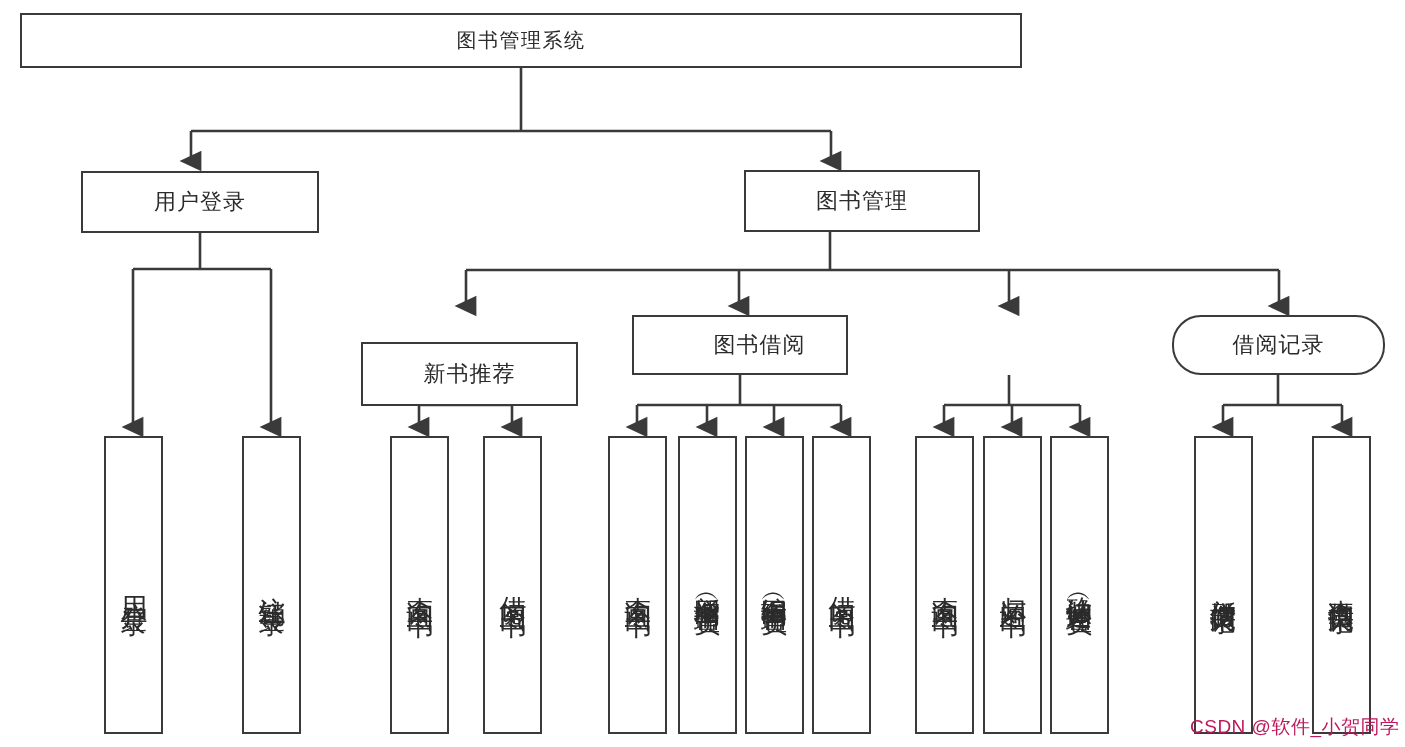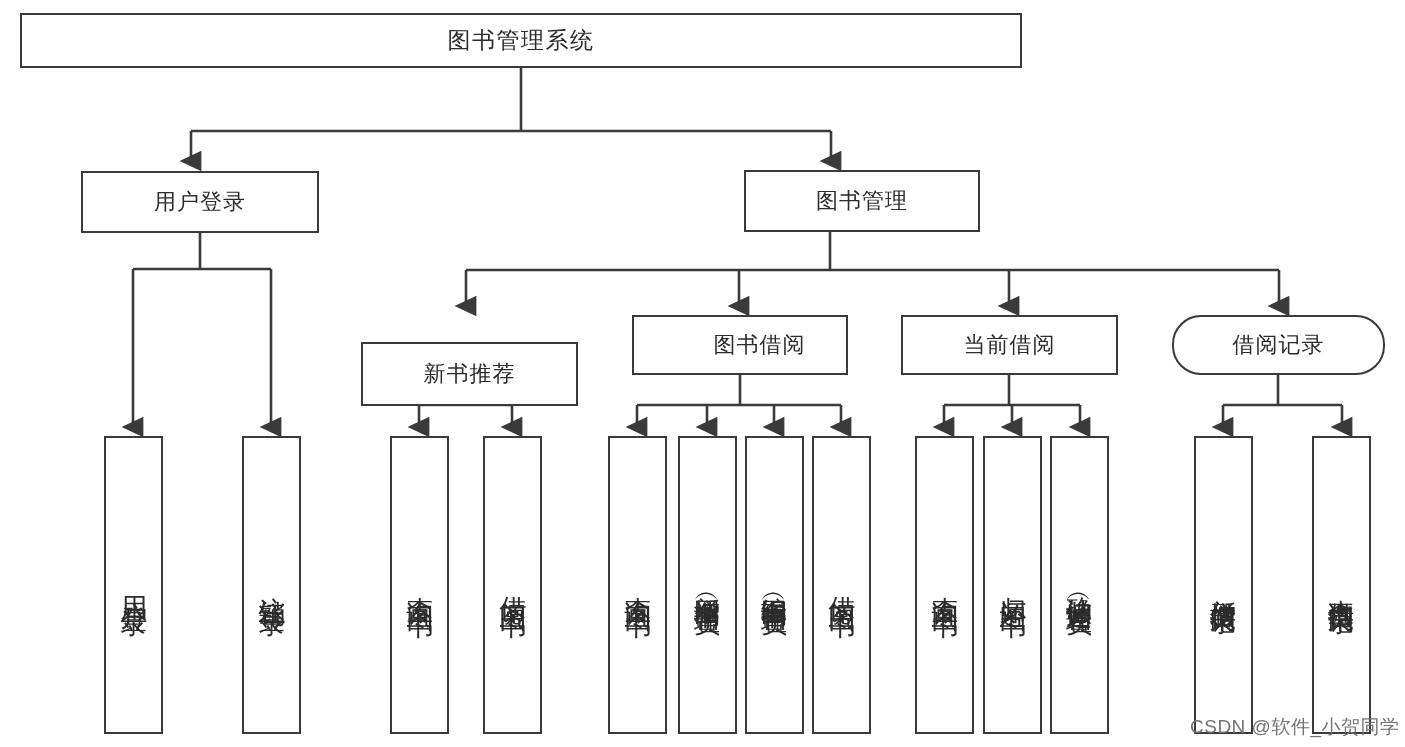--- a/index.html
+++ b/index.html
@@ -39,21 +39,21 @@
     text-align: center;
     white-space: nowrap;
     line-height: 1.15;
   }
   
   .node.h .lbl {
     font-size: 22px;
     letter-spacing: 1px;
   }
   .node.root .lbl {
-    font-size: 23px;
+    font-size: 20px;
     letter-spacing: 1.5px;
   }
   
   .node.v {
     overflow: visible;
   }
   .node.v .lbl {
     writing-mode: vertical-rl;
     text-orientation: upright;
     font-size: 27px;
@@ -61,21 +61,21 @@
     line-height: 1;
     white-space: nowrap;
   }
   .node.v.long .lbl {
     font-size: 26px;
     letter-spacing: 2px;
   }
   .watermark {
     position: absolute;
     font-size: 19px;
-    color: #737373;
+    color: #be185d;
     white-space: nowrap;
     letter-spacing: 0.5px;
   }
 </style>
 </head>
 <body>
 
 <div id="canvas">
 
   <svg id="wires" viewBox="0 0 1405 747" xmlns="http://www.w3.org/2000/svg">
@@ -138,23 +138,20 @@
   <div class="node h" style="left:712px; top:170px; width:236px; height:62px;margin-left:32px;">
     <span class="lbl">图书管理</span>
   </div>
 
   <div class="node h" style="left:361px; top:315px; width:217px; height:64px;margin-top:27px;">
     <span class="lbl">新书推荐</span>
   </div>
   <div class="node h" style="left:632px; top:315px; width:216px; height:60px;padding-left:39px;">
     <span class="lbl">图书借阅</span>
   </div>
-  <div class="node h" style="left:901px; top:315px; width:217px; height:60px;">
-    <span class="lbl">当前借阅</span>
-  </div>
   <div class="node h" style="left:1172px; top:315px; width:213px; height:60px;border-radius:29px;">
     <span class="lbl">借阅记录</span>
   </div>
 
   <div class="node v" style="left:104px; top:436px; width:59px; height:298px;">
     <span class="lbl">用户登录</span>
   </div>
   <div class="node v" style="left:242px; top:436px; width:59px; height:298px;">
     <span class="lbl">注销登录</span>
   </div>

